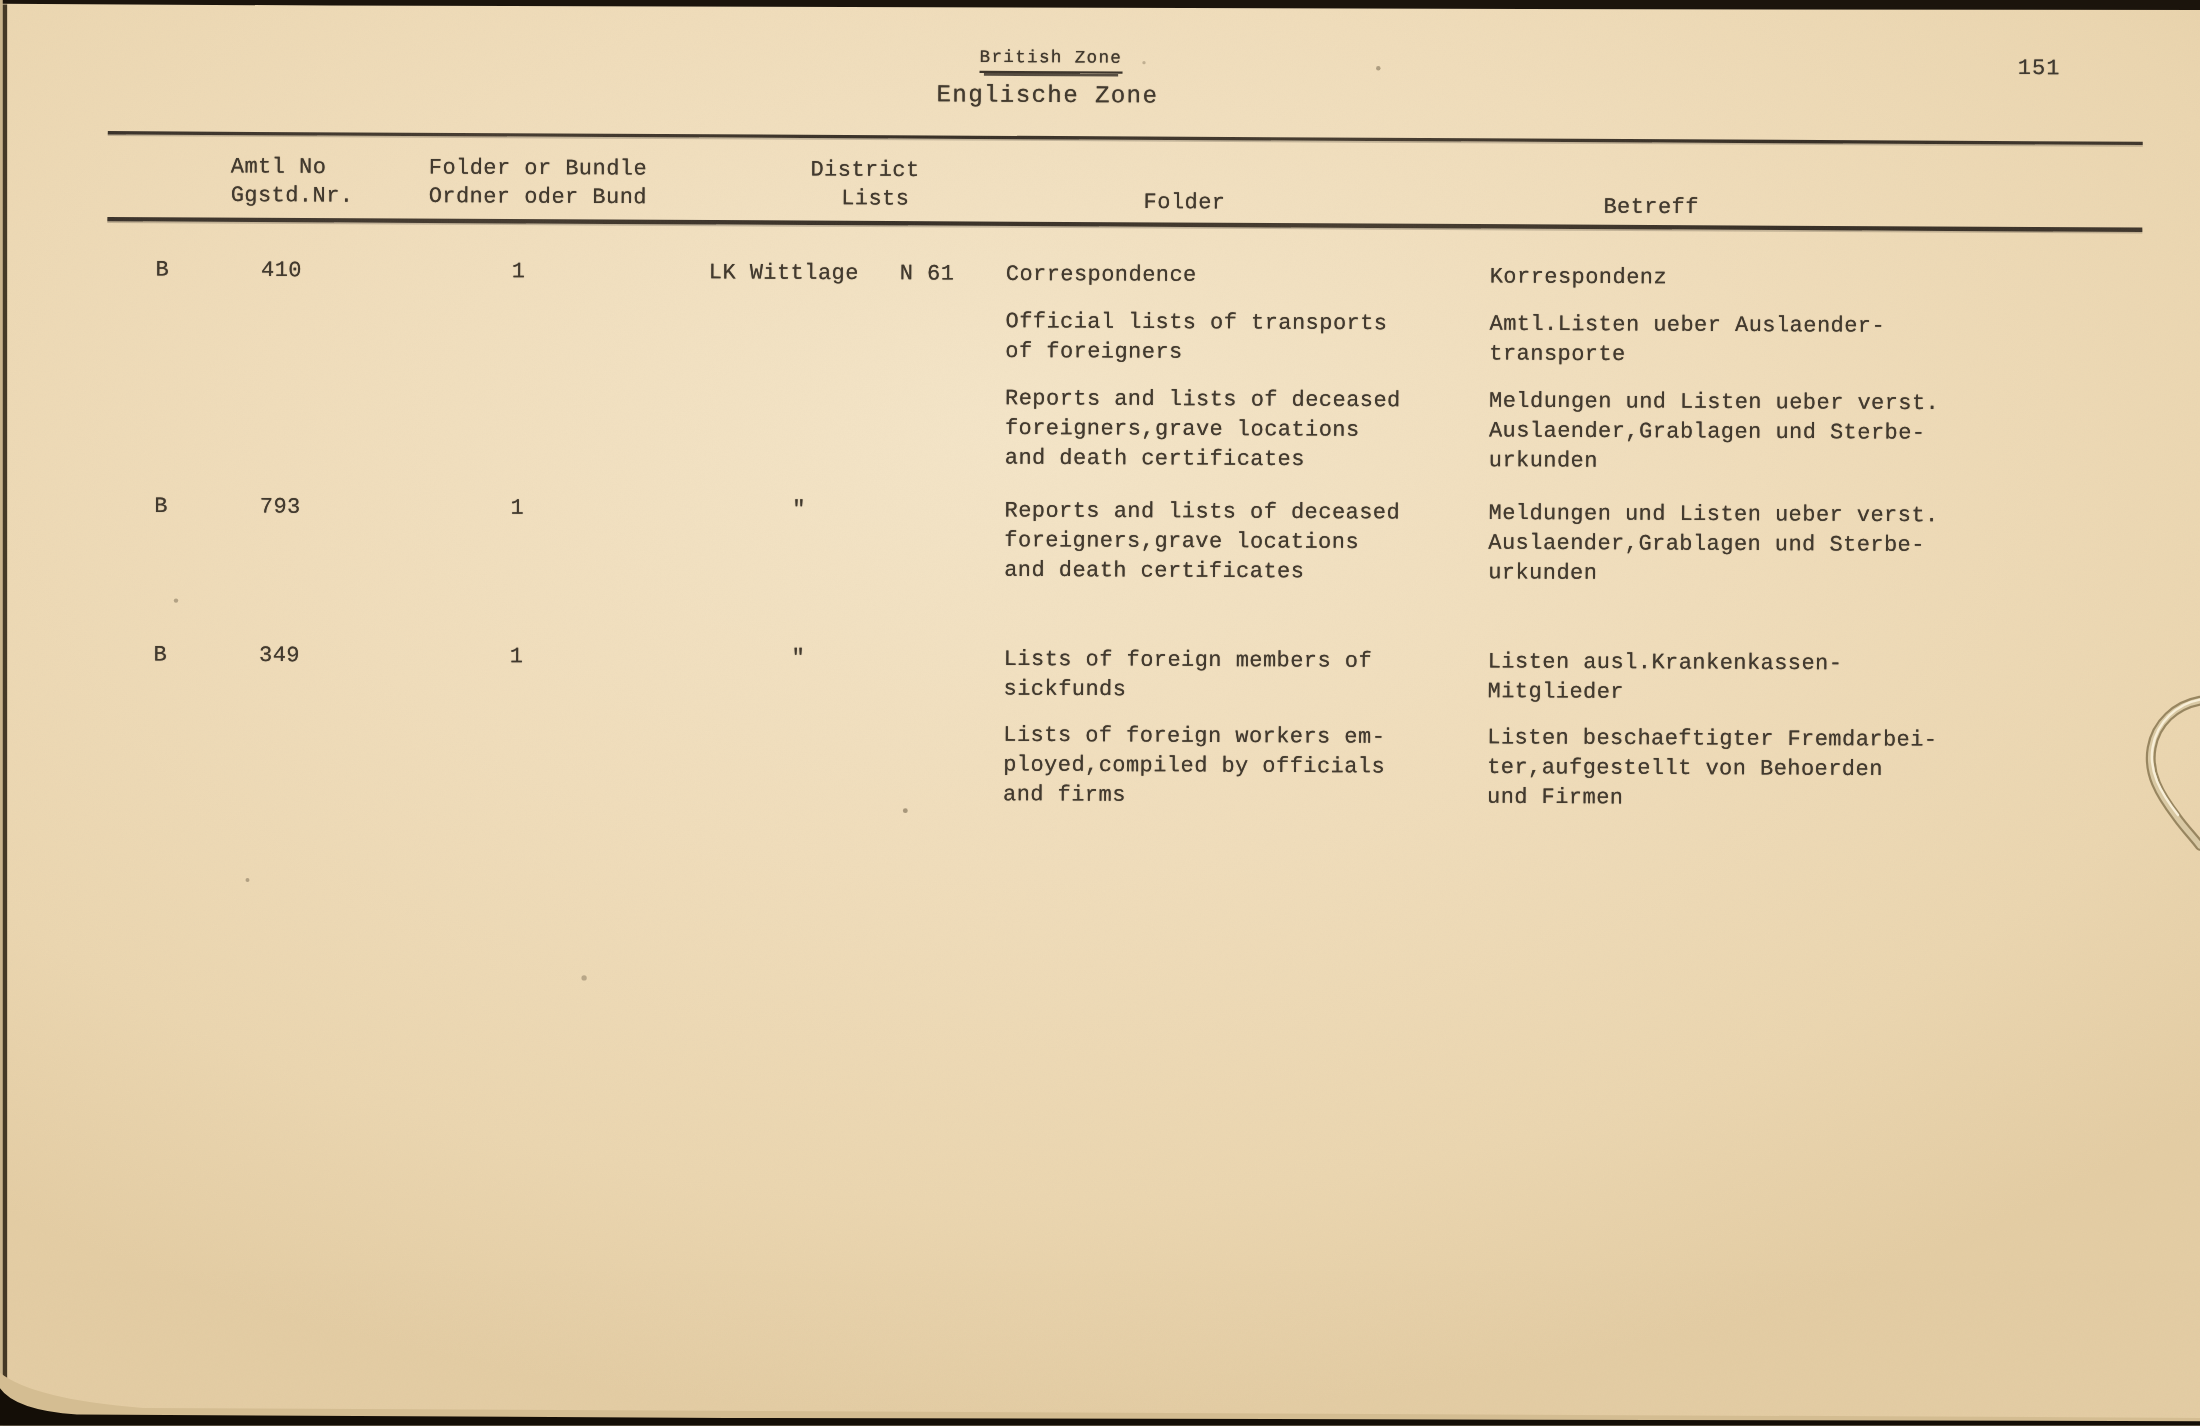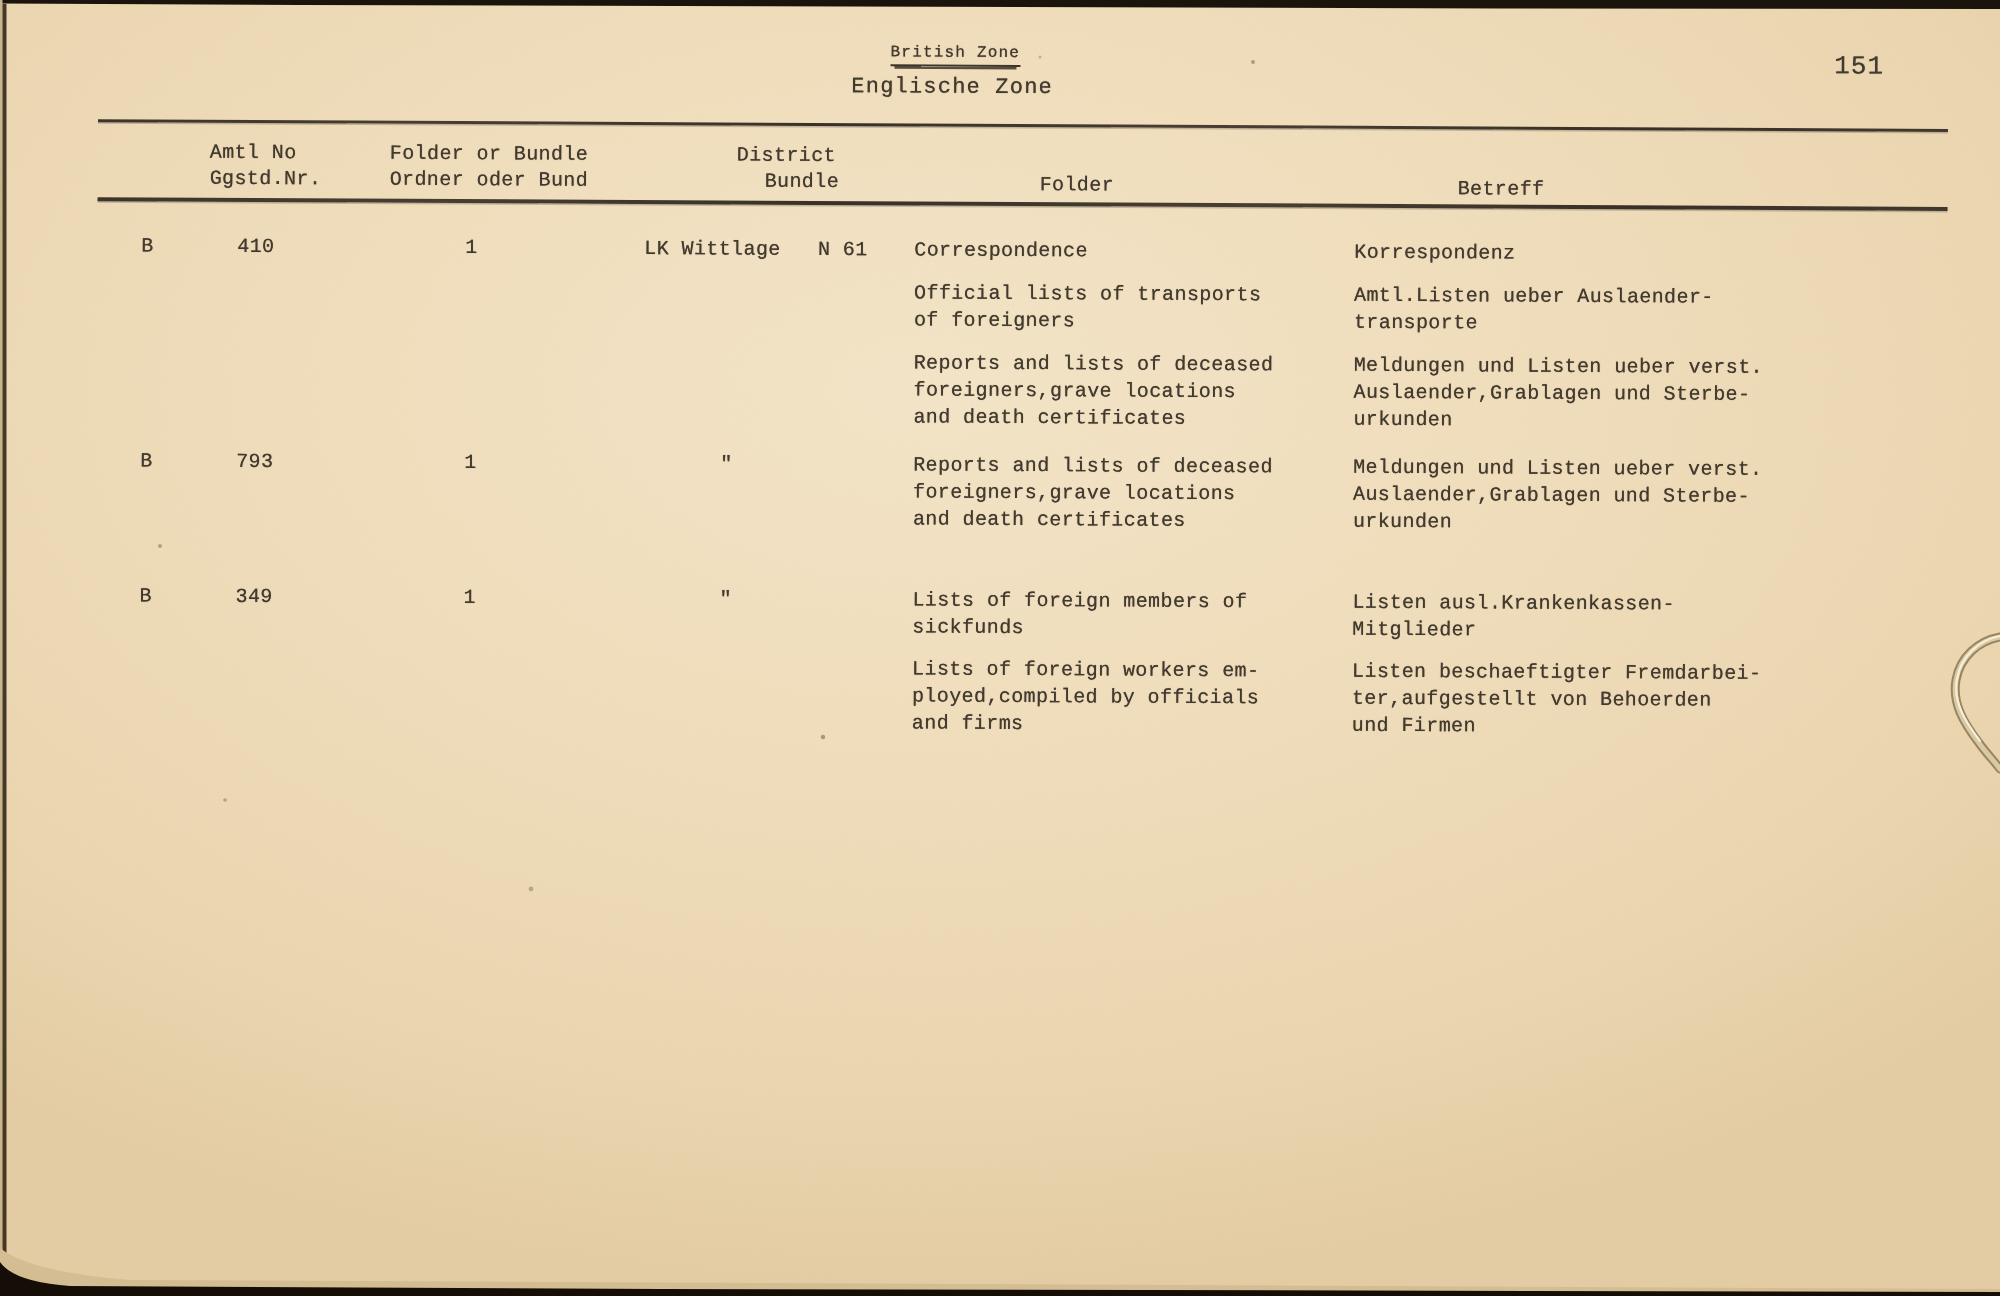--- a/index.html
+++ b/index.html
@@ -35,21 +35,21 @@
     padding-bottom:3px;
     box-shadow:0 6.5px 0 -4px rgba(59,51,42,0.85);
   }
   .title-de{
     position:absolute;top:68px;left:952px;transform:translateX(-50%);
     font-size:22px;line-height:30px;letter-spacing:1.2px;
     text-shadow:0 0 0.8px rgba(64,54,42,0.9);
   }
   .page-number{
     position:absolute;top:42px;left:1834px;
-    font-size:26px;letter-spacing:1px;color:#3e382f;
+    font-size:20px;letter-spacing:1px;color:#3e382f;
     text-shadow:0 0 0.8px rgba(62,56,47,0.8);
   }
   .rule{
     position:absolute;left:98px;width:1850px;height:3px;
     background:linear-gradient(90deg,#3a322a 0%,#453b30 18%,#372f26 40%,#463c30 62%,#362e25 83%,#3f362c 100%);
     box-shadow:0 1.5px 0 rgba(58,50,42,0.25);
   }
   .rule-1{top:119px;}
   .rule-2{top:197px;height:3.5px;}
   .entry{position:absolute;left:0;width:2000px;}
@@ -74,21 +74,21 @@
     <div class="title-en"><span class="u">British Zone</span></div>
     <div class="title-de">Englische Zone</div>
 
     <div class="rule rule-1"></div>
 
     <div class="txt" style="top:138px;left:210px">Amtl No</div>
     <div class="txt" style="top:164px;left:210px">Ggstd.Nr.</div>
     <div class="txt" style="top:138px;left:390px">Folder or Bundle</div>
     <div class="txt" style="top:164px;left:390px">Ordner oder Bund</div>
     <div class="txt" style="top:138px;left:737px">District</div>
-    <div class="txt" style="top:164px;left:765px">Bundle</div>
+    <div class="txt" style="top:164px;left:765px">Lists</div>
     <div class="txt" style="top:166px;left:1040px">Folder</div>
     <div class="txt" style="top:168px;left:1458px">Betreff</div>
 
     <div class="rule rule-2"></div>
 
     <div class="entry" style="top:232px">
       <div class="txt c-prefix">B</div>
       <div class="txt c-item">410</div>
       <div class="txt c-folder">1</div>
       <div class="txt c-district">LK Wittlage   N 61</div>

